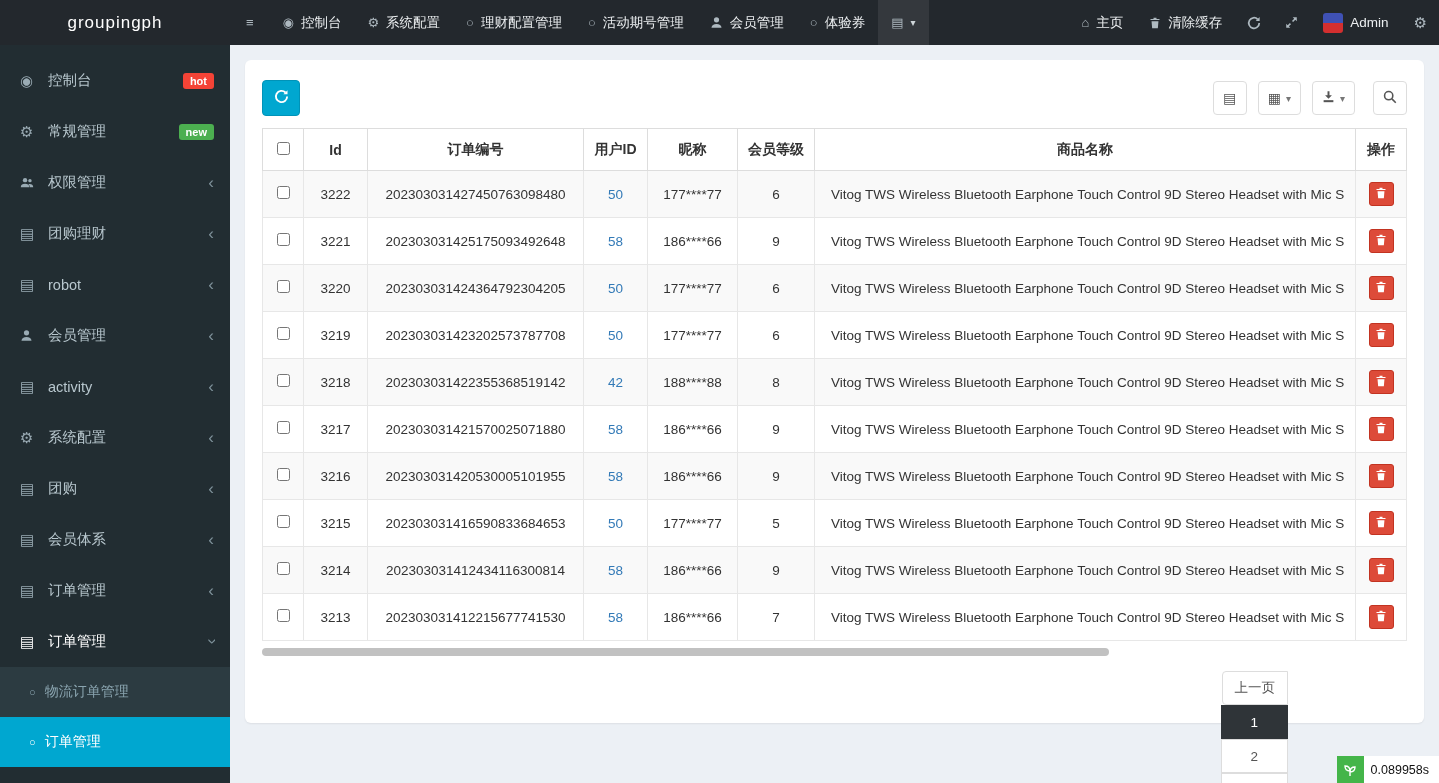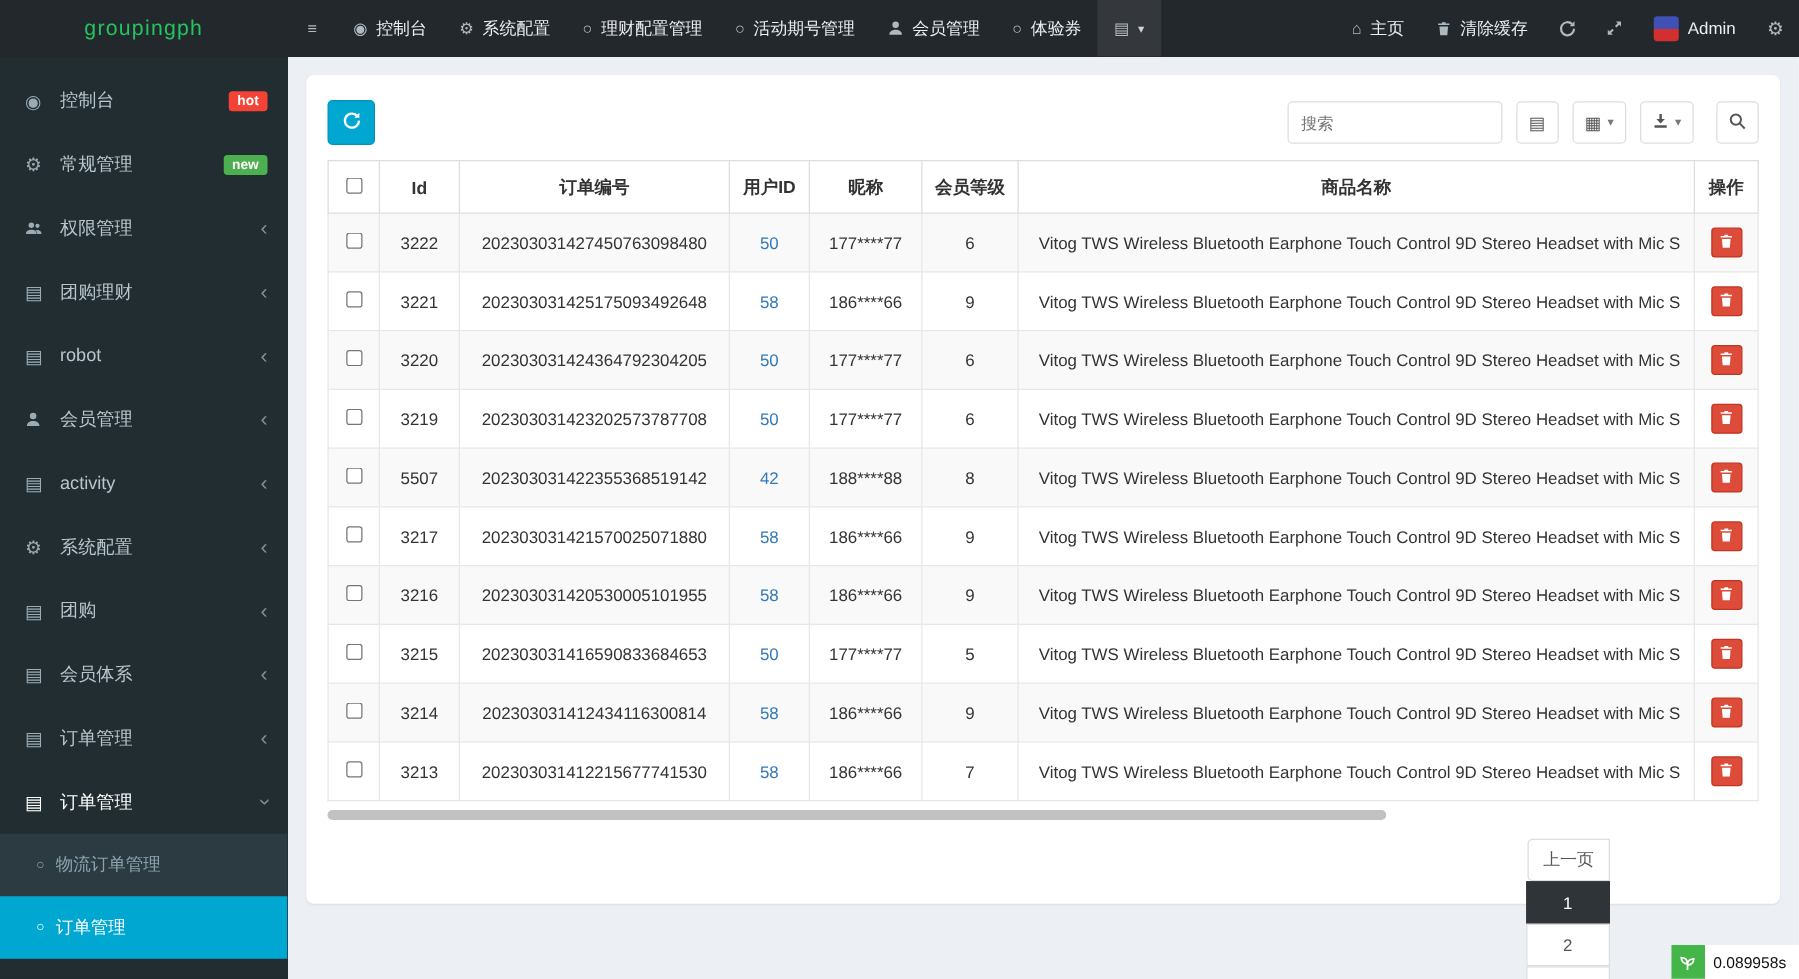--- a/index.html
+++ b/index.html
@@ -1,21 +1,21 @@
 <!DOCTYPE html>
 <html><head>
 <meta charset="utf-8">
 <style>
   * { margin:0; padding:0; box-sizing:border-box; }
   html,body { width:1439px; height:783px; overflow:hidden; }
   body { font-family:"Liberation Sans","DejaVu Sans",sans-serif; background:#ecf0f5; font-size:14px; color:#333; }
 
   
   .navbar { position:fixed; top:0; left:0; right:0; height:45px; background:#23282d; display:flex; align-items:stretch; z-index:10; }
-  .brand { width:230px; display:flex; align-items:center; justify-content:center; color:#22c55e; font-size:17px; letter-spacing:1px; cursor:pointer; }
+  .brand { width:230px; display:flex; align-items:center; justify-content:center; color:#ffffff; font-size:17px; letter-spacing:1px; cursor:pointer; }
   .nav-left { display:flex; align-items:stretch; flex:1; }
   .nav-item, .nav-btn { display:flex; align-items:center; gap:7px; padding:0 13px; font-size:13.5px; color:#eceff1; cursor:pointer; background:none; border:none; text-decoration:none; }
   .nav-item .ic, .nav-btn .ic { color:#aeb9c0; font-size:13px; display:inline-flex; align-items:center; }
   .hamburger { font-size:18px; padding:0 16px; color:#cfd6da; }
   .drop-btn { background:rgba(255,255,255,.08); padding:0 13px; }
   .caret { font-size:10px; color:#cfd6da; }
   .nav-right { display:flex; align-items:stretch; margin-left:auto; }
   .icon-btn { padding:0 12px; }
   .avatar { width:20px; height:20px; border-radius:3px; display:inline-block; background:linear-gradient(180deg,#3f51b5 0 50%,#d32f2f 50% 100%); }
 
@@ -248,21 +248,20 @@
   <section class="card">
 
     <div class="toolbar">
       <button class="refresh-btn">
         <span class="ic"><svg viewBox="0 0 16 16" width="15" height="15">
               <path d="M14 8a6 6 0 1 1-1.76-4.24" fill="none" stroke="currentColor" stroke-width="2"></path>
               <path d="M14.4 1.2v4.4H10z" fill="currentColor"></path>
             </svg></span>
       </button>
       <div class="toolbar-right">
-        <input class="search-input" placeholder="搜索" style="">
         <button class="tool-btn">
           <span class="ic">▤</span>
         </button>
         <button class="tool-btn">
           <span class="ic">▦</span>
           <span class="caret">▾</span>
         </button>
         <button class="tool-btn">
           <span class="ic"><svg viewBox="0 0 16 16" width="13" height="13">
                 <path fill="currentColor" d="M6.8 1.5h2.4v5h3L8 10.8 3.8 6.5h3z"></path>
@@ -354,21 +353,21 @@
             <td>6</td>
             <td class="prod">Vitog TWS Wireless Bluetooth Earphone Touch Control 9D Stereo Headset with Mic S</td>
             <td><button class="del-btn">
                 <span class="ic"><svg viewBox="0 0 16 16" width="12" height="12">
                     <path fill="currentColor" d="M6 1h4v1.5h4V4H2V2.5h4V1zm-2.6 4.5h9.2L11.8 15H4.2L3.4 5.5z"></path>
                   </svg></span>
               </button></td>
           </tr>
           <tr>
             <td><input type="checkbox" style=""></td>
-            <td>5507</td>
+            <td>3218</td>
             <td>202303031422355368519142</td>
             <td><a class="link">42</a></td>
             <td>188****88</td>
             <td>8</td>
             <td class="prod">Vitog TWS Wireless Bluetooth Earphone Touch Control 9D Stereo Headset with Mic S</td>
             <td><button class="del-btn">
                 <span class="ic"><svg viewBox="0 0 16 16" width="12" height="12">
                     <path fill="currentColor" d="M6 1h4v1.5h4V4H2V2.5h4V1zm-2.6 4.5h9.2L11.8 15H4.2L3.4 5.5z"></path>
                   </svg></span>
               </button></td>

